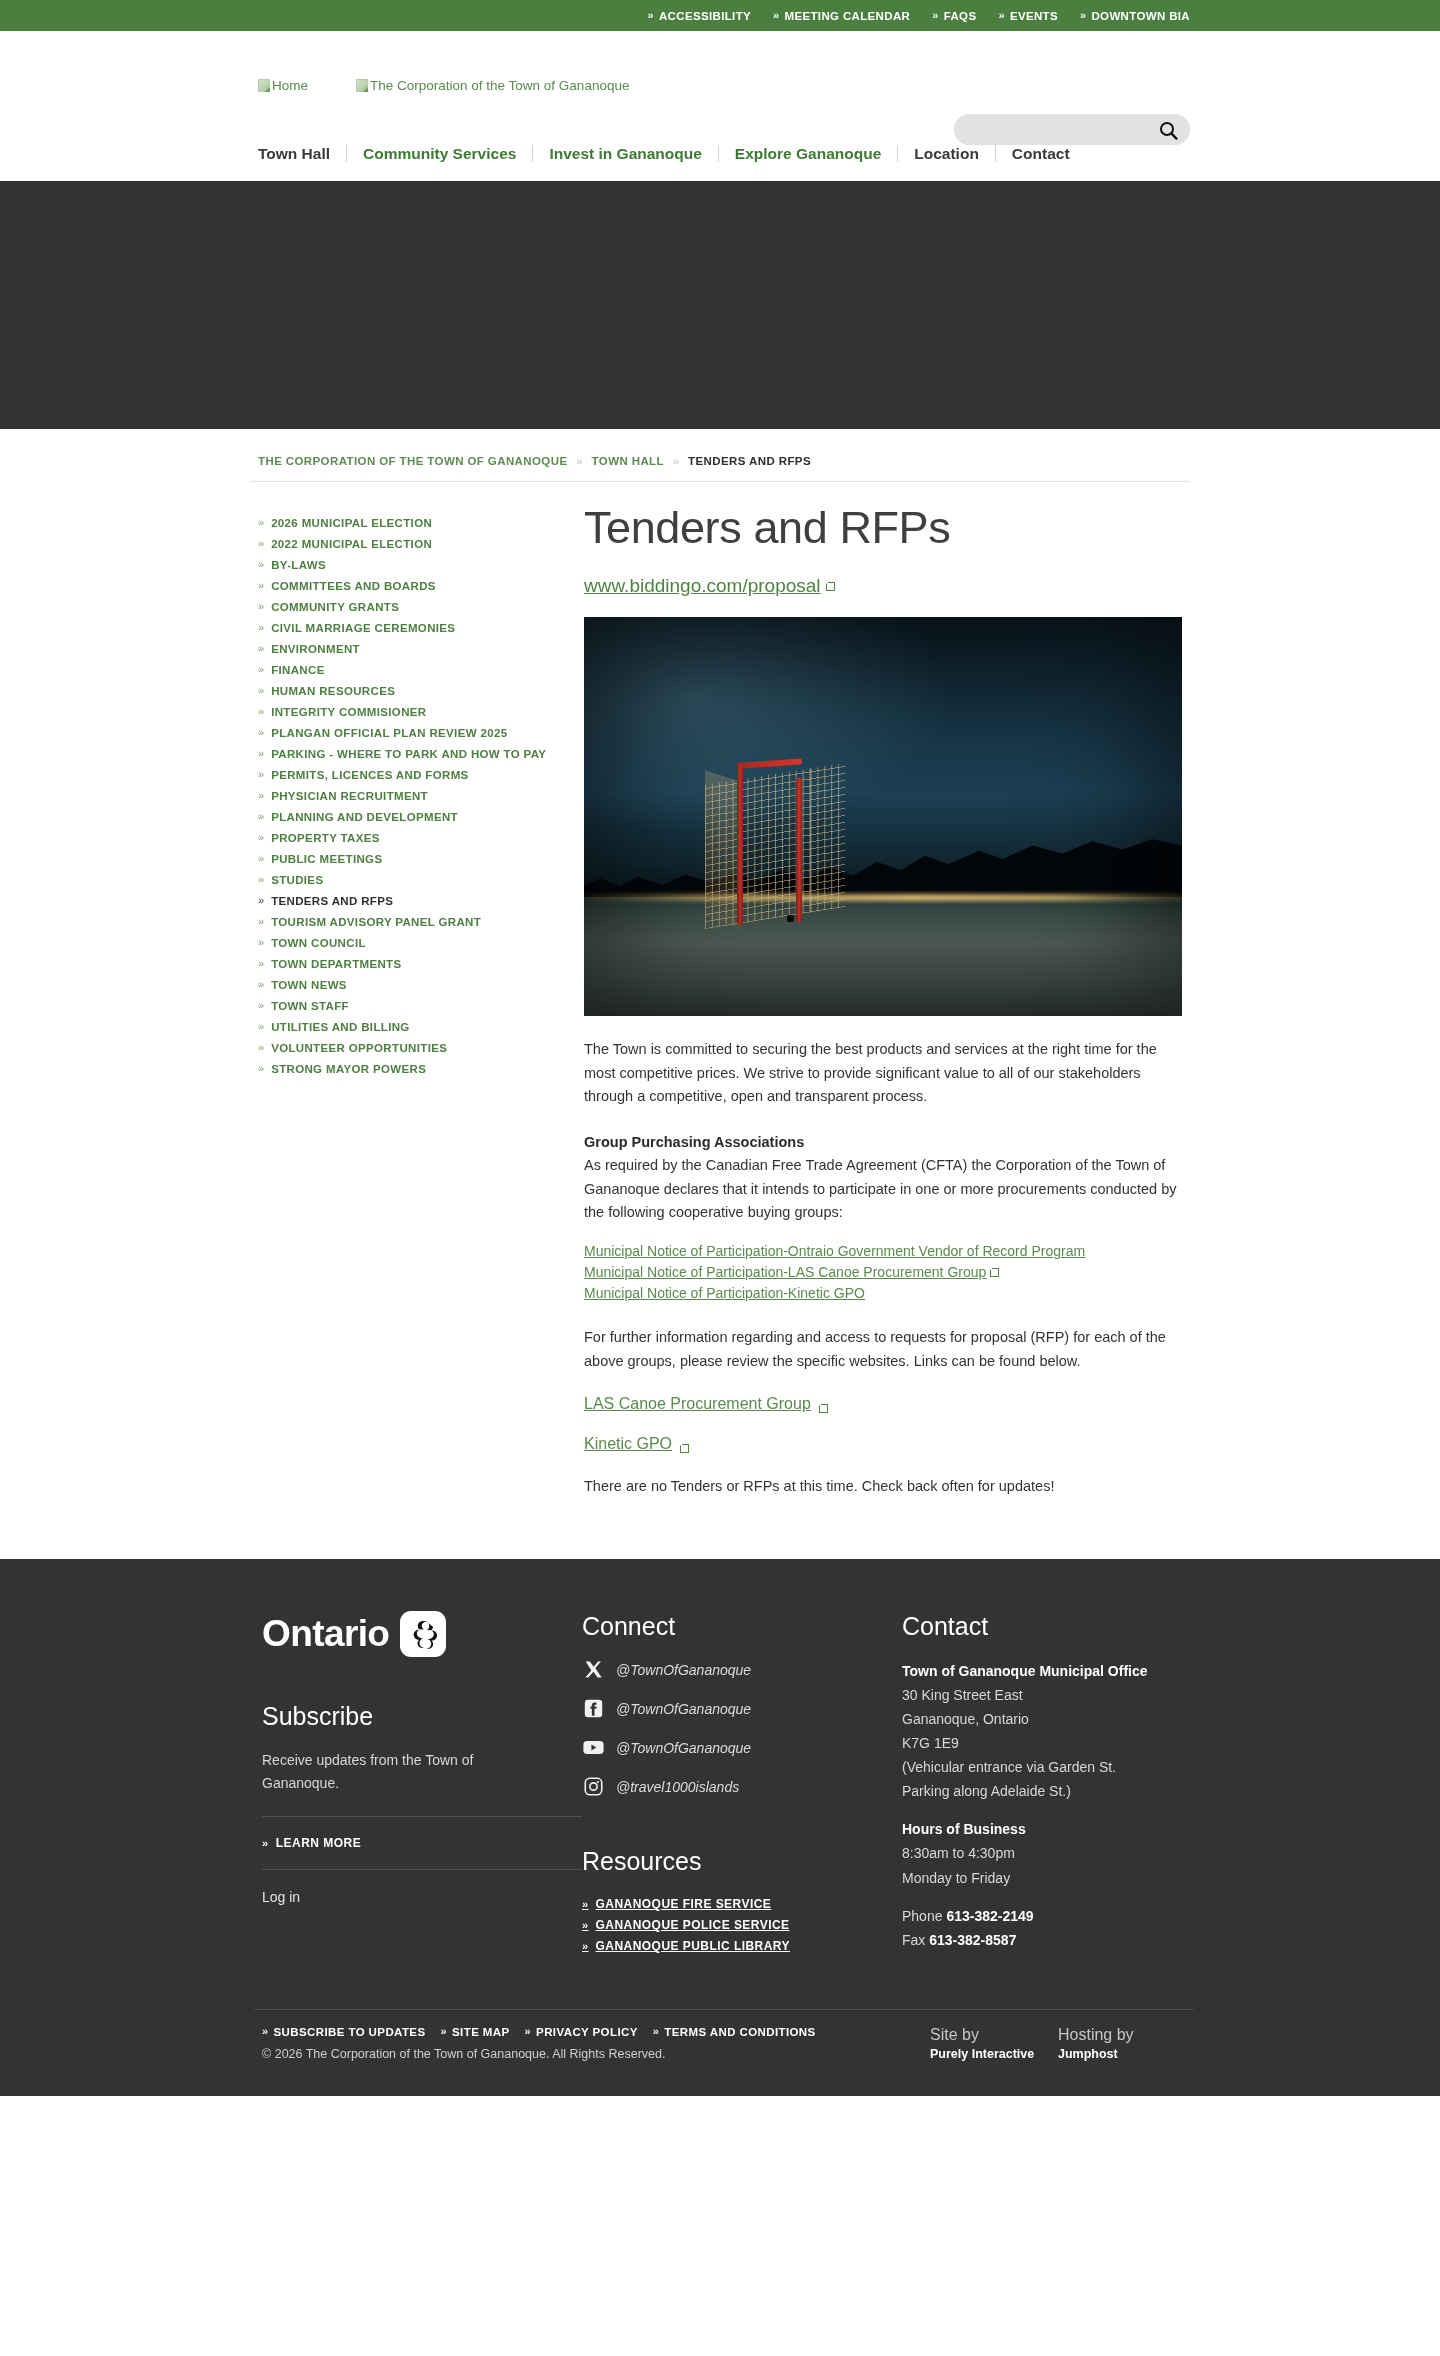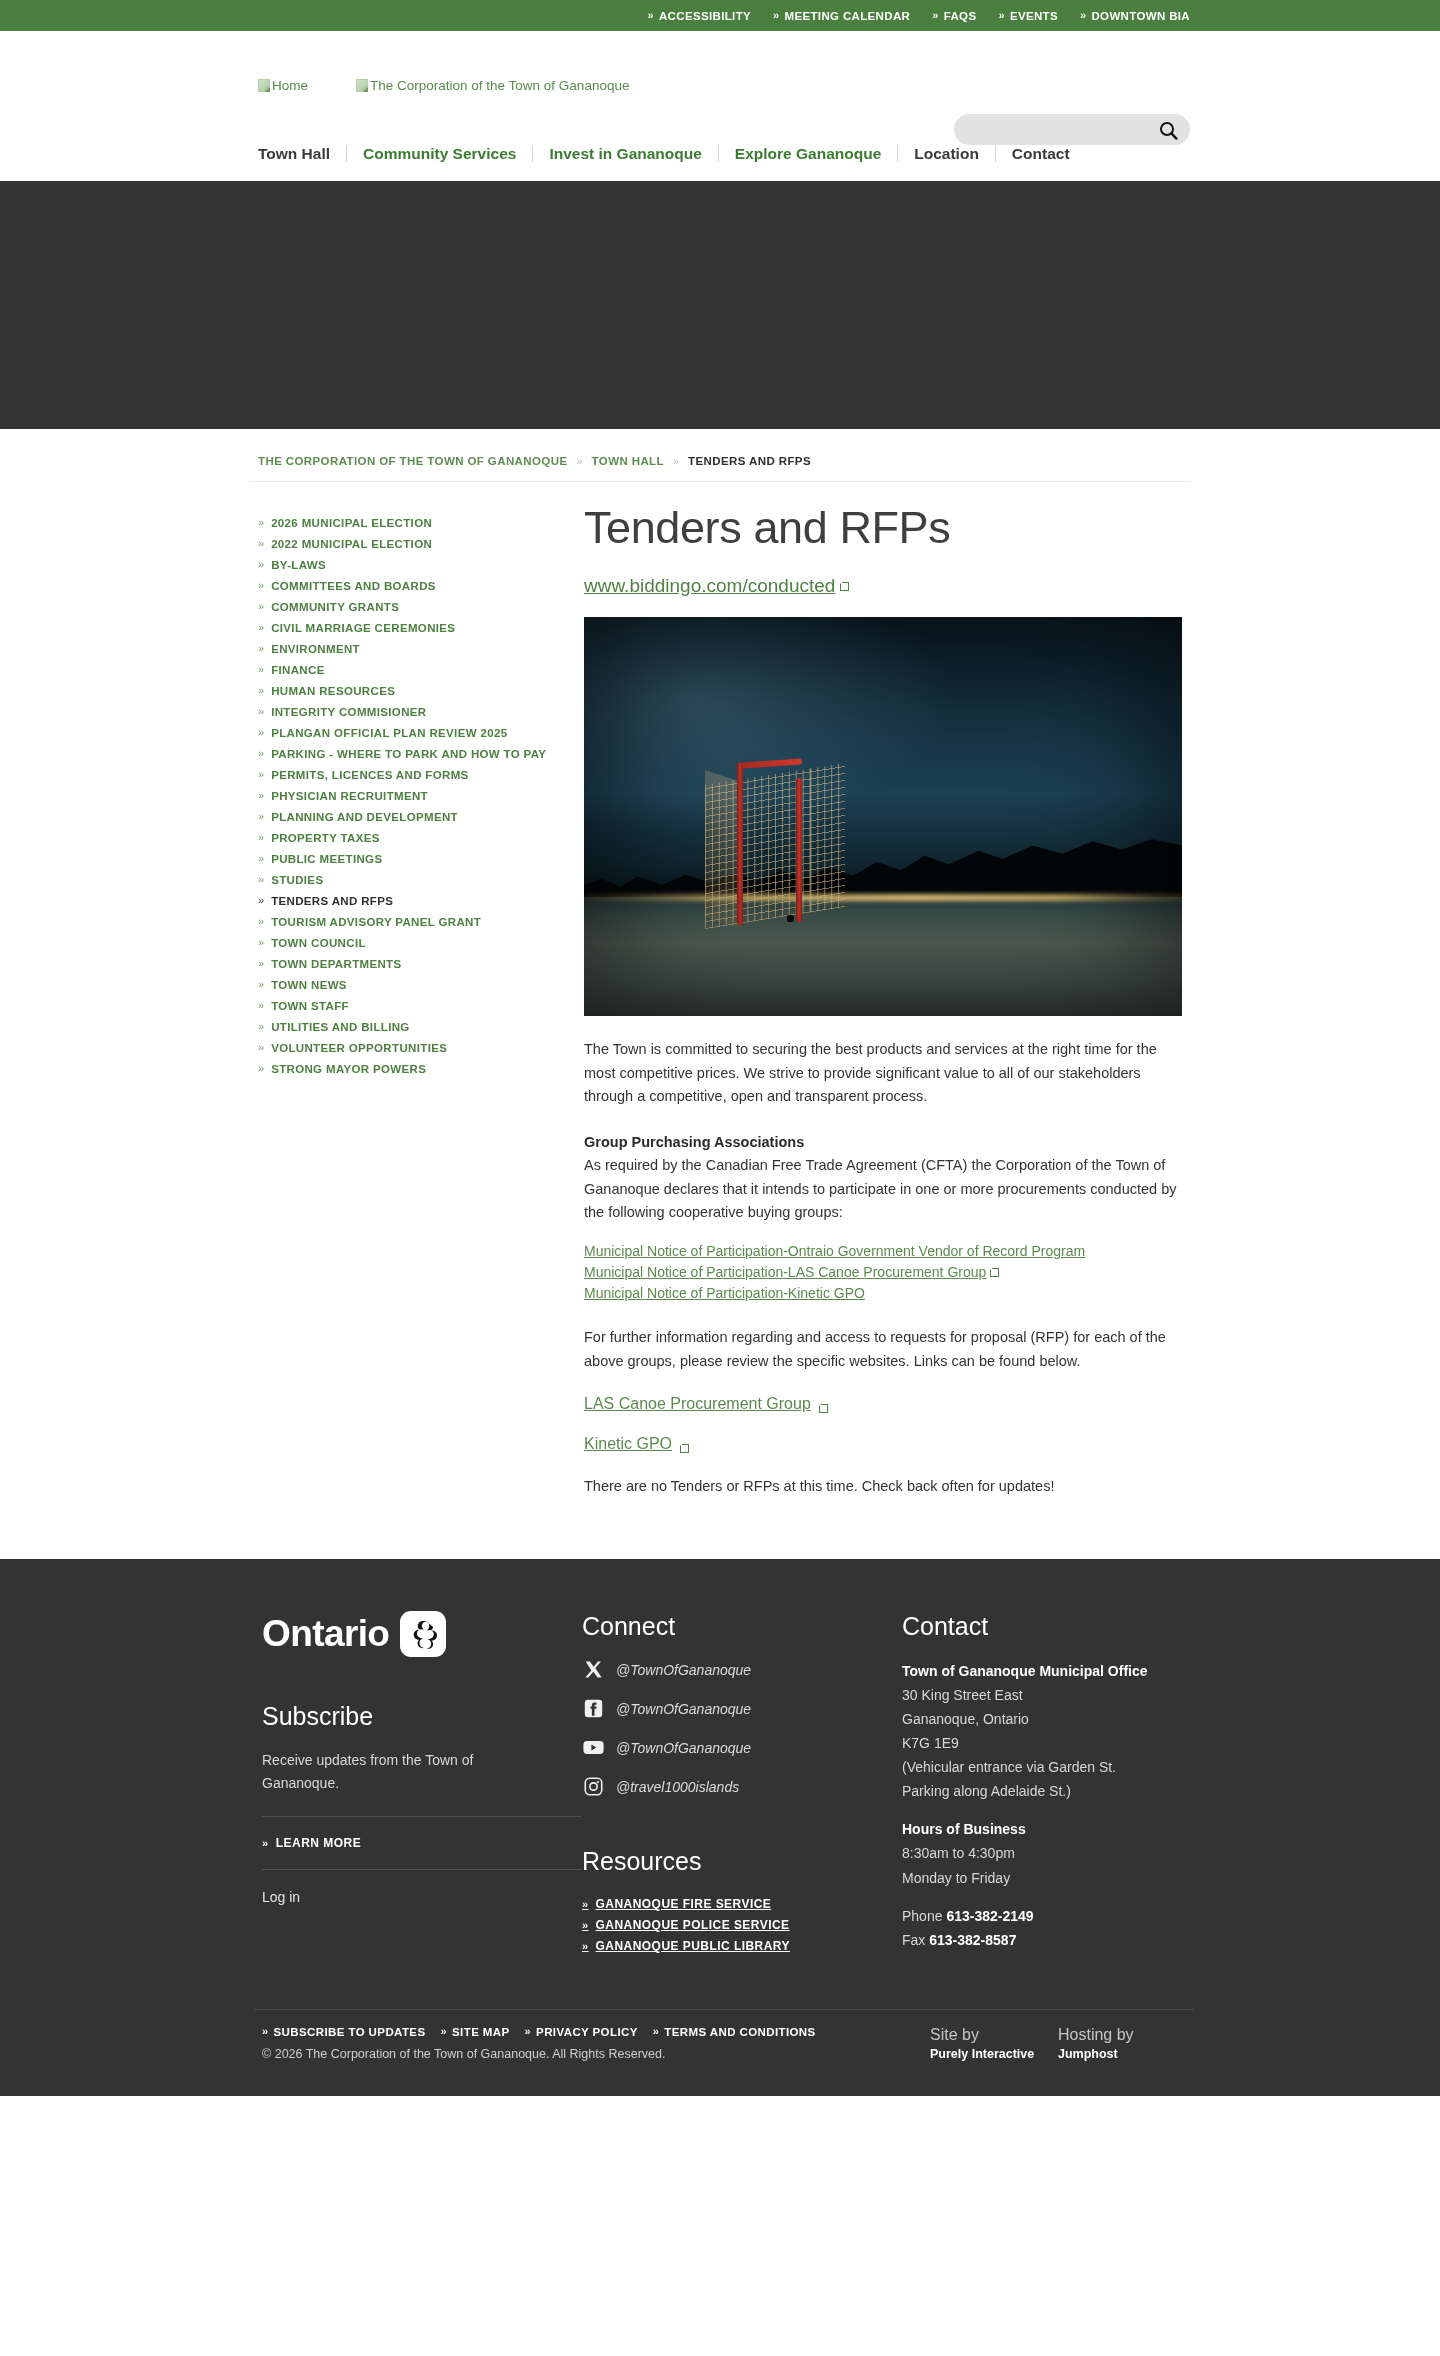--- a/index.html
+++ b/index.html
@@ -628,21 +628,21 @@
         <span class="chev">»</span>
         <span class="lbl">STRONG MAYOR POWERS</span>
       </a>
   </aside>
 
   <main class="main">
 
     <h1 class="page-title">Tenders and RFPs</h1>
 
     <a class="ext-link-lg" href="#">
-      <span>www.biddingo.com/conducted</span>
+      <span>www.biddingo.com/proposal</span>
       <span class="ext-ico"></span>
     </a>
 
     <div class="hero-photo">
       <div class="sky"></div>
       <div class="treeline"></div>
       <div class="ice"></div>
       <div class="ice-glow"></div>
       <div class="net-group">
         <div class="net-depth"></div>

